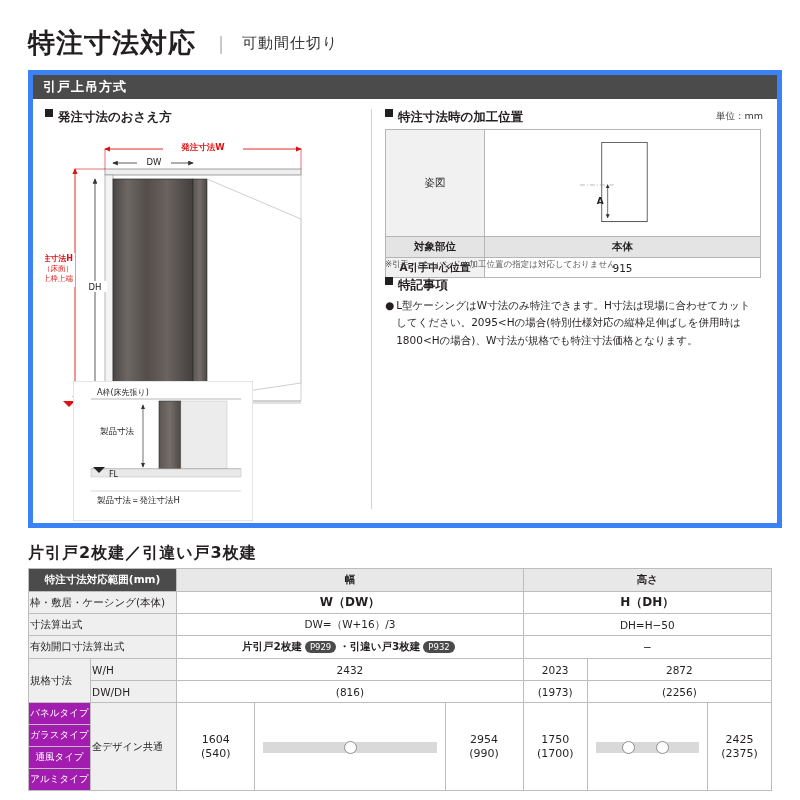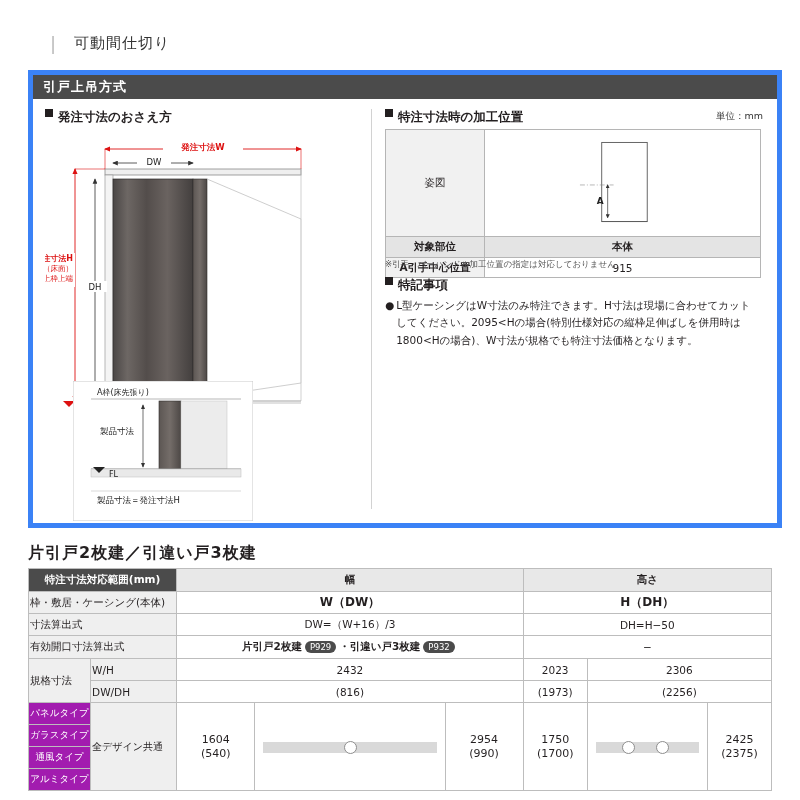--- a/index.html
+++ b/index.html
@@ -109,20 +109,21 @@
 
   
   text{font-family:"DejaVu Sans","Liberation Sans",sans-serif;}
 </style>
 </head>
 <body>
 
 <div class="page">
 
   <div class="header">
+    <div class="header-title">特注寸法対応</div>
     <div class="header-sep">|</div>
     <div class="header-sub">可動間仕切り</div>
   </div>
 
   <div class="sec1">
     <div class="sec1-bar">引戸上吊方式</div>
     <div class="sec1-body">
       <div class="vline"></div>
 
       <div class="left-wrap">
@@ -318,21 +319,21 @@
         <span style="font-weight:bold">片引戸2枚建</span><span class="tagbox">P929</span><span style="font-weight:bold">・引違い戸3枚建</span><span class="tagbox">P932</span>
       </td>
       <td colspan="3">−</td>
     </tr>
 
     <tr>
       <td class="lbl" rowspan="2">規格寸法</td>
       <td class="lbl" colspan="2">W/H</td>
       <td colspan="3">2432</td>
       <td>2023</td>
-      <td colspan="2">2306</td>
+      <td colspan="2">2872</td>
     </tr>
     <tr>
       <td class="lbl" colspan="2">DW/DH</td>
       <td colspan="3">(816)</td>
       <td>(1973)</td>
       <td colspan="2">(2256)</td>
     </tr>
 
     <tr>
       <td class="lbl-dark">パネルタイプ</td>

